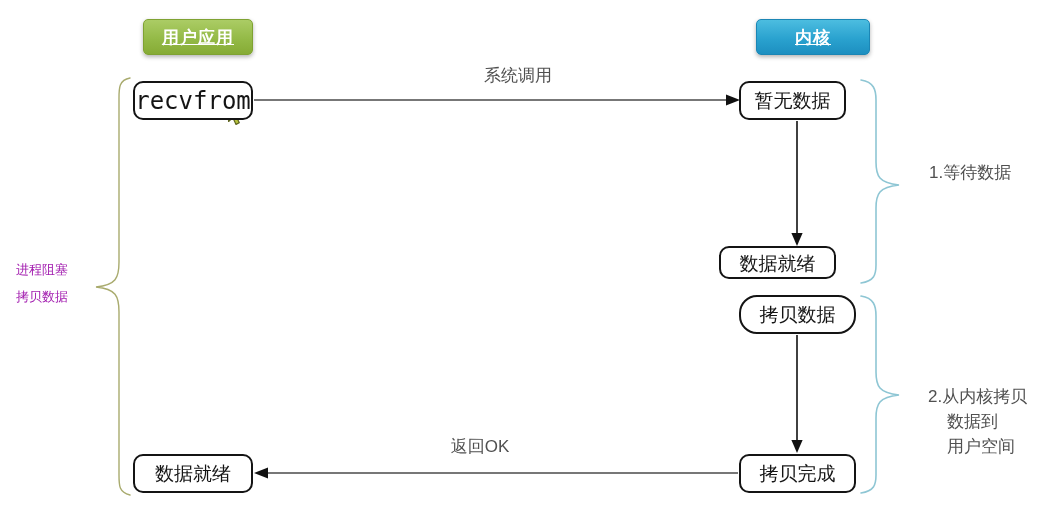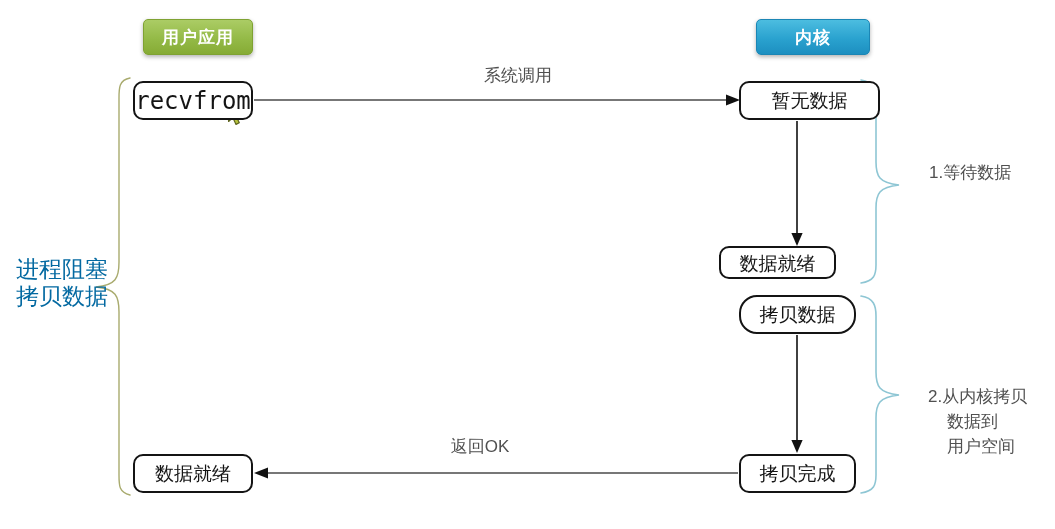--- a/index.html
+++ b/index.html
@@ -11,20 +11,21 @@
     overflow:hidden;
   }
   .abs{position:absolute;}
   
   .hdr{
     display:flex;align-items:center;justify-content:center;
     color:#ffffff;font-size:17px;font-weight:bold;
     border-radius:5px;
     box-shadow:0 2px 4px rgba(0,0,0,.3);
     letter-spacing:1px;
+    text-decoration:underline;
   }
   .hdr-user{
     left:143px;top:19px;width:108px;height:34px;
     background:linear-gradient(180deg, #abcc65 0%, var(--user-app-green) 55%, #86ab35 100%);
     border:1px solid #7fa232;
   }
   .hdr-kernel{
     left:740px;top:19px;width:112px;height:34px;
     background:linear-gradient(180deg, #4cbde0 0%, var(--kernel-blue) 55%, #1d8fc0 100%);
     border:1px solid #1b86b5;
@@ -33,30 +34,30 @@
   
   .node{
     display:flex;align-items:center;justify-content:center;
     background:#ffffff;
     border:2.5px solid var(--box-border);
     border-radius:10px;
     font-size:19px;color:#141414;
     box-sizing:border-box;
   }
   .node-recvfrom{left:133px;top:81px;width:120px;height:39px;font-family:"DejaVu Sans Mono", monospace;font-size:24px;}
-  .node-nodata{left:739px;top:81px;width:141px;height:39px;}
+  .node-nodata{left:739px;top:81px;width:107px;height:39px;}
   .node-ready{left:719px;top:246px;width:117px;height:33px;align-items:flex-end;}
   .node-copy{left:739px;top:295px;width:117px;height:39px;border-radius:18px;}
   .node-copydone{left:739px;top:454px;width:117px;height:39px;text-align:center;}
   .node-process{left:133px;top:454px;width:120px;height:39px;}
   
   .lbl{color:var(--label-gray);font-size:17px;line-height:20px;}
   .lbl-syscall{left:382px;top:66px;width:170px;text-align:right;}
   .lbl-return{left:420px;top:437px;width:120px;text-align:center;}
-  .lbl-left{left:16px;top:256px;width:100px;line-height:27px;font-size:23px;color:#0369a1;}
+  .lbl-left{left:16px;top:256px;width:100px;line-height:27px;font-size:13px;color:#a21caf;}
   .lbl-phase1{left:929px;top:163px;}
   .lbl-phase2{left:928px;top:384px;line-height:25px;}
   .lbl-phase2 .cont{padding-left:19px;}
   svg.overlay{left:0;top:0;}
 </style>
 </head>
 <body>
 
 <div class="stage">
 

